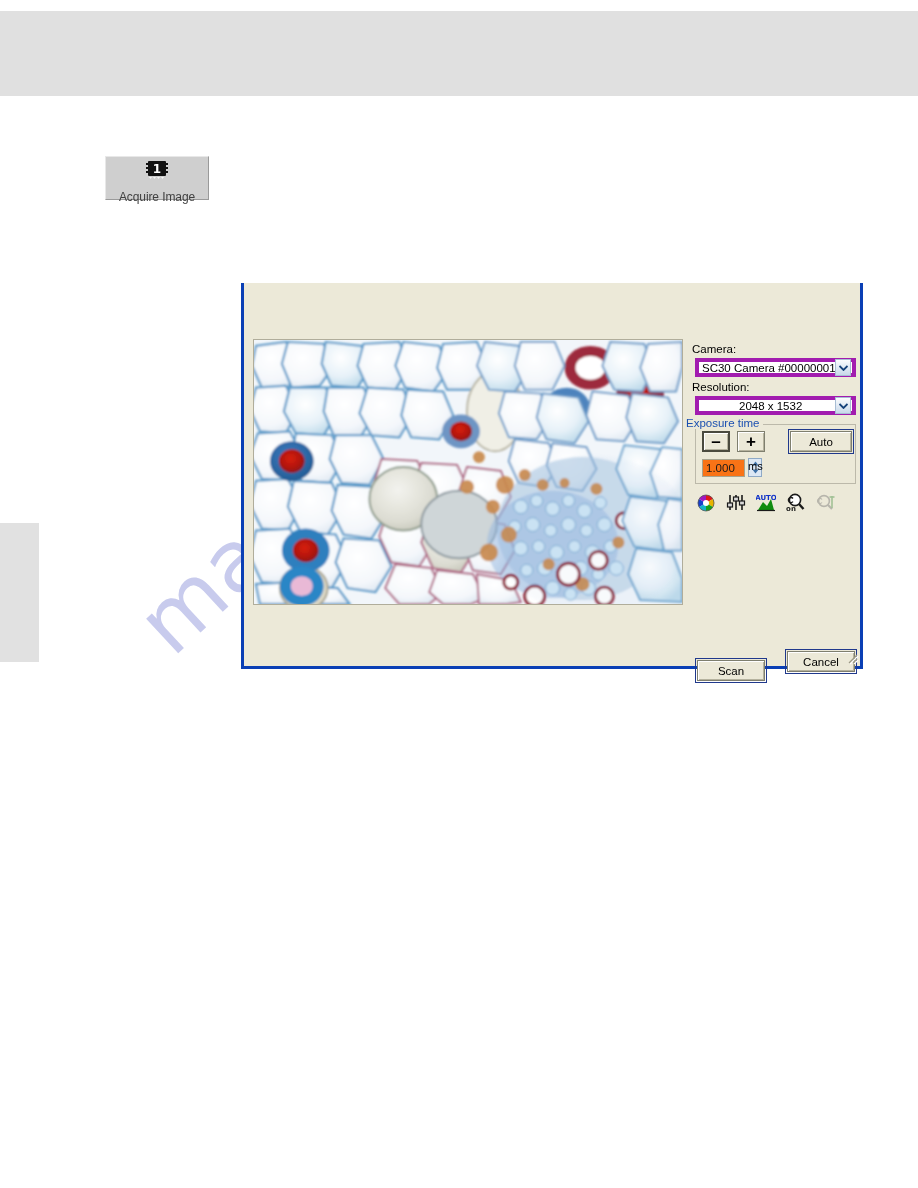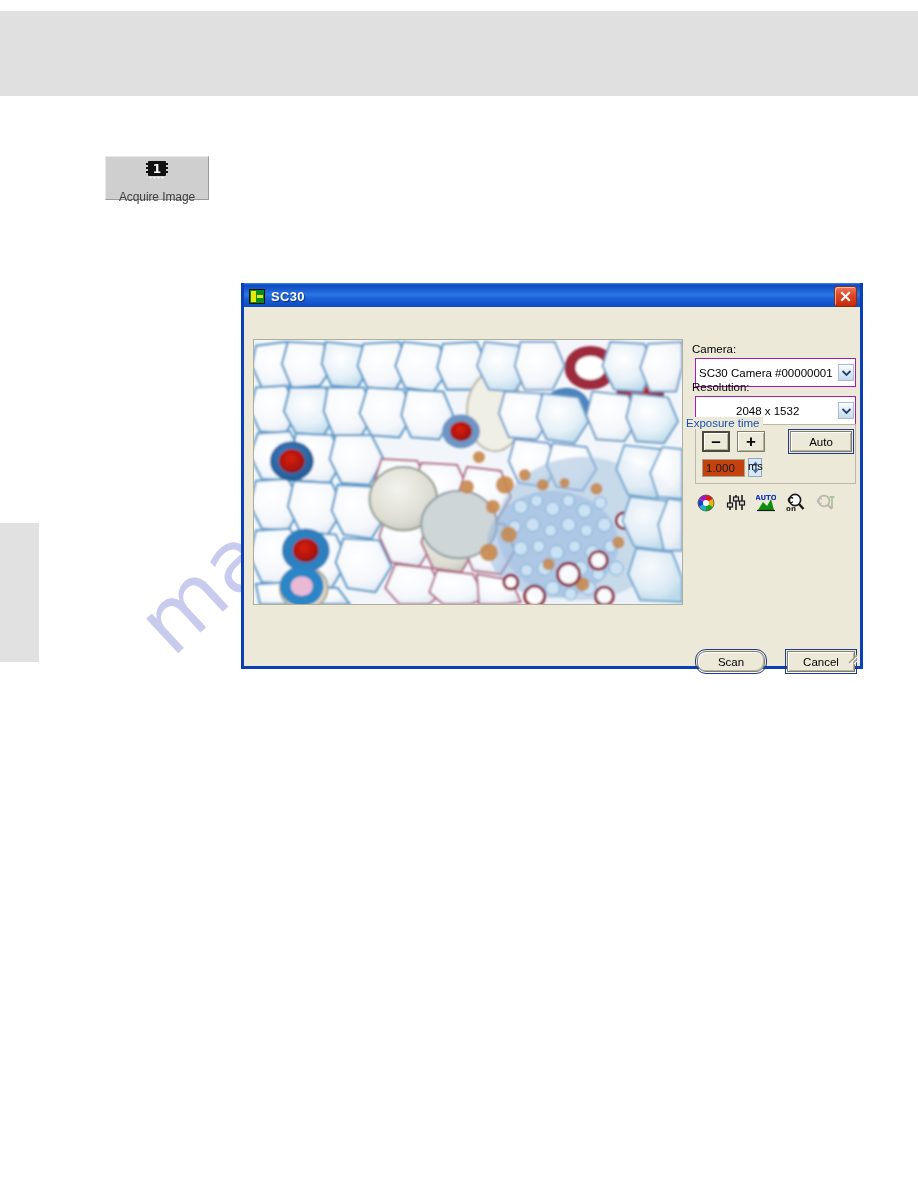--- a/index.html
+++ b/index.html
@@ -152,23 +152,23 @@
     color: #000;
     left: 448px;
   }
   #camera-label { top: 36px; }
   #resolution-label { top: 74px; }
 
   .xp-combo {
     position: absolute;
     left: 451px;
     width: 161px;
-    height: 29px;
+    height: 19px;
     background: #ffffff;
-    border: 1px solid #a21caf;
+    border: 4px solid #a21caf;
     box-sizing: border-box;
     display: flex;
     align-items: center;
   }
   .xp-combo .combo-text {
     flex: 1;
     font-size: 11.5px;
     color: #000;
     padding-left: 3px;
     white-space: nowrap;
@@ -230,21 +230,21 @@
     display: flex; align-items: center; justify-content: center;
     font-size: 11.5px;
     color: #000;
     outline: 1px solid #20398c;
     outline-offset: 1px;
   }
   #exposure-value {
     position: absolute;
     left: 458px; top: 152px;
     width: 43px; height: 18px;
-    background: #c2410c;
+    background: #f97316;
     border: 1px solid #a7a490;
     box-sizing: border-box;
     font-size: 11.5px;
     color: #1a1a1a;
     display: flex; align-items: center;
     padding-left: 3px;
   }
   #exposure-spinner {
     position: absolute;
     left: 504px; top: 151px;
@@ -283,21 +283,21 @@
     position: absolute;
     width: 68px; height: 21px;
     background: #ece9d8;
     border: 1px solid #7f7f6f;
     box-shadow: inset 1px 1px 0 #ffffff, inset -1px -1px 0 #b5b29e;
     box-sizing: border-box;
     display: flex; align-items: center; justify-content: center;
     font-size: 11.5px;
     color: #000;
   }
-  #scan-button { left: 453px; top: 344px; outline: 1px solid #20398c; outline-offset: 1px; border-radius: 9px; }
+  #scan-button { left: 453px; top: 353px; outline: 1px solid #20398c; outline-offset: 1px; }
   #cancel-button { left: 543px; top: 344px; outline: 1px solid #20398c; outline-offset: 1px; }
 
   #resize-grip {
     position: absolute;
     right: 1px; bottom: 1px;
     width: 14px; height: 14px;
   }
 
   
   #watermark {
@@ -342,29 +342,20 @@
       <text x="12" y="13" font-family="DejaVu Sans, sans-serif" font-size="12" font-weight="bold" fill="#ffffff" text-anchor="middle">1</text>
     </svg>
   </span>
   <span class="acq-label">Acquire Image</span>
 </div>
 
 <div id="watermark">manualslib</div>
 
 <div id="sc30-dialog">
 
-  <div id="sc30-titlebar">
-    <span id="sc30-title-icon"></span>
-    <span id="sc30-title-text">SC30</span>
-    <span id="sc30-close-button">
-      <svg width="11" height="11" viewBox="0 0 11 11">
-        <path d="M2 2 L9 9 M9 2 L2 9" stroke="#ffffff" stroke-width="2.1" stroke-linecap="square" fill="none"></path>
-      </svg>
-    </span>
-  </div>
 
   <div id="sc30-body">
 
     <div id="preview-frame">
       <svg id="preview-image" viewBox="0 0 430 266" preserveAspectRatio="none">
         <defs>
           <radialGradient id="cellW" cx="40%" cy="35%" r="70%">
             <stop offset="0%" stop-color="#ffffff"></stop>
               <stop offset="70%" stop-color="#f4f7fb"></stop>
               <stop offset="100%" stop-color="#dfe9f2"></stop>

